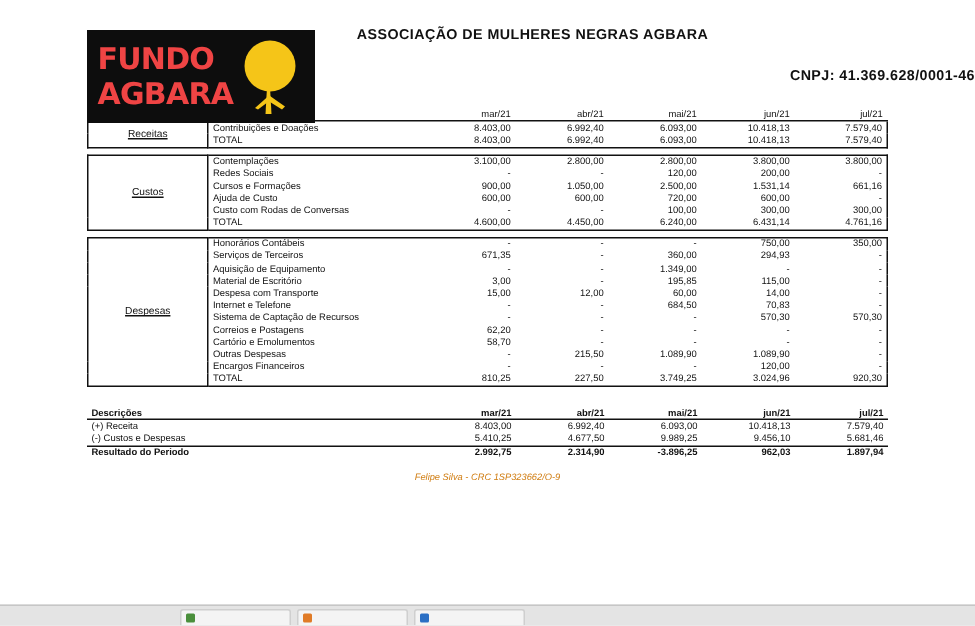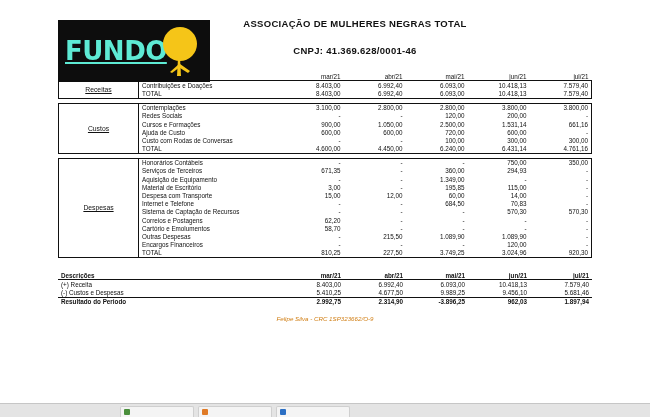--- a/index.html
+++ b/index.html
@@ -29,48 +29,47 @@
     left: 58px;
     top: 20px;
     width: 152px;
     height: 62px;
     background: #0d0d0d;
     display: flex;
     align-items: center;
     overflow: hidden;
   }
   .logo-text {
-    color: #5eead4;
+    color: #ef4444;
     font-weight: bold;
-    font-size: 26px;
+    font-size: 20px;
     line-height: 23px;
     letter-spacing: -0.5px;
     padding-left: 7px;
     font-family: "DejaVu Sans", sans-serif;
-    text-decoration: underline;
   }
   .logo-mark {
     position: absolute;
     right: 6px;
     top: 4px;
     width: 54px;
     height: 56px;
   }
   .titles {
     text-align: center;
     padding-left: 60px;
   }
   .title-line {
     font-size: 9.5px;
     font-weight: bold;
     color: #111;
     letter-spacing: 0.3px;
     margin-bottom: 9px;
   }
-  .title-line.cnpj { margin-top: 16px; }
+  .title-line.cnpj { margin-top: 16px; text-align: right; }
 
   
   .tbl-wrap { padding: 0 58px; }
   table.fin {
     width: 100%;
     border-collapse: collapse;
     font-size: 6.3px;
     color: #111;
   }
   table.fin td, table.fin th {
@@ -138,30 +137,31 @@
 </style>
 </head>
 <body>
 
 <div id="page">
 
   <div class="header">
     <div class="logo">
       <div class="logo-text">
         <div>FUNDO</div>
+        <div>AGBARA</div>
       </div>
       <svg class="logo-mark" viewBox="0 0 54 56">
         <circle cx="30" cy="20" r="17" fill="#F5C518"></circle>
         <path d="M28 34 L30 34 L31 52 L27 52 Z" fill="#F5C518"></path>
         <path d="M29 40 L20 48 L22 49 L30 43 Z" fill="#F5C518"></path>
         <path d="M30 40 L40 47 L38 49 L30 44 Z" fill="#F5C518"></path>
       </svg>
     </div>
     <div class="titles">
-      <div class="title-line">ASSOCIAÇÃO DE MULHERES NEGRAS TOTAL</div>
+      <div class="title-line">ASSOCIAÇÃO DE MULHERES NEGRAS AGBARA</div>
       <div class="title-line cnpj">CNPJ: 41.369.628/0001-46</div>
     </div>
   </div>
 
   <div class="tbl-wrap">
     <table class="fin">
       <tbody id="main-body">
           <tr class="hdr">
             <td class="col-label">Descrições</td>
             <td class="col-desc"></td>

